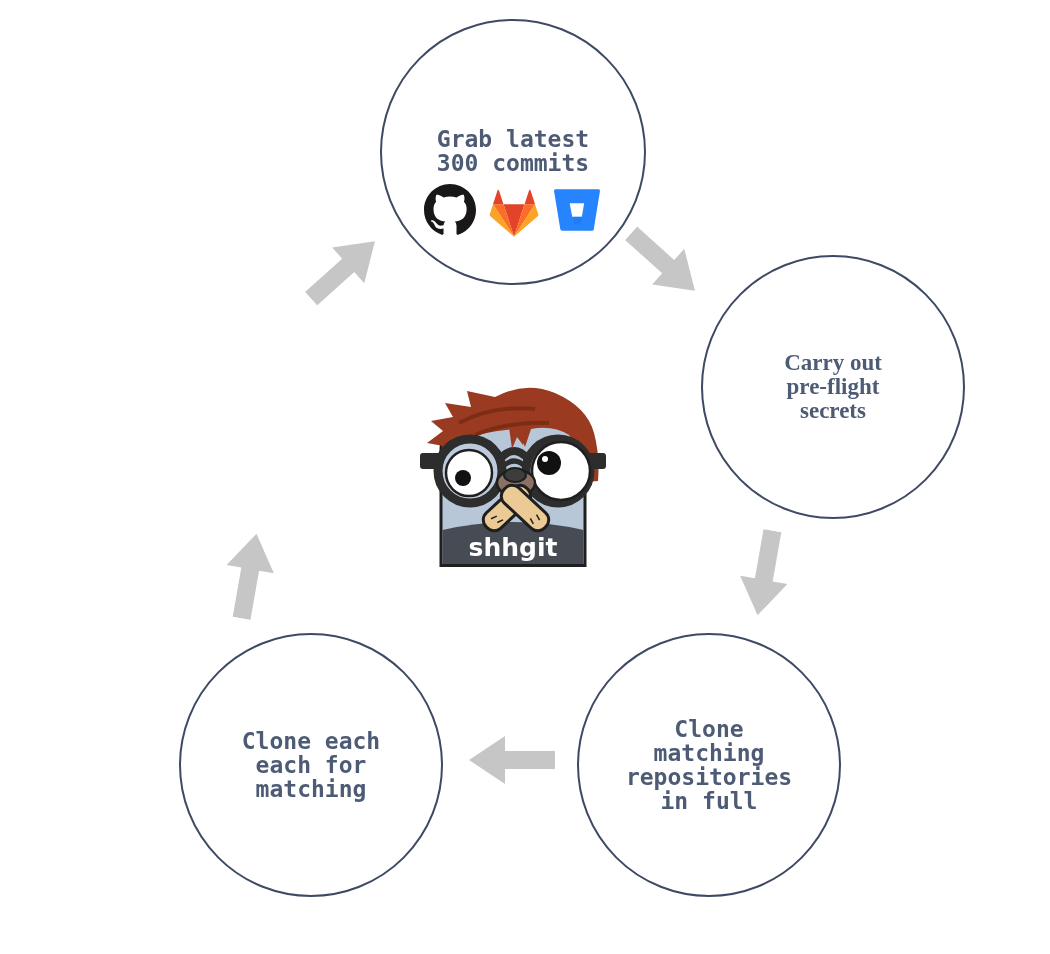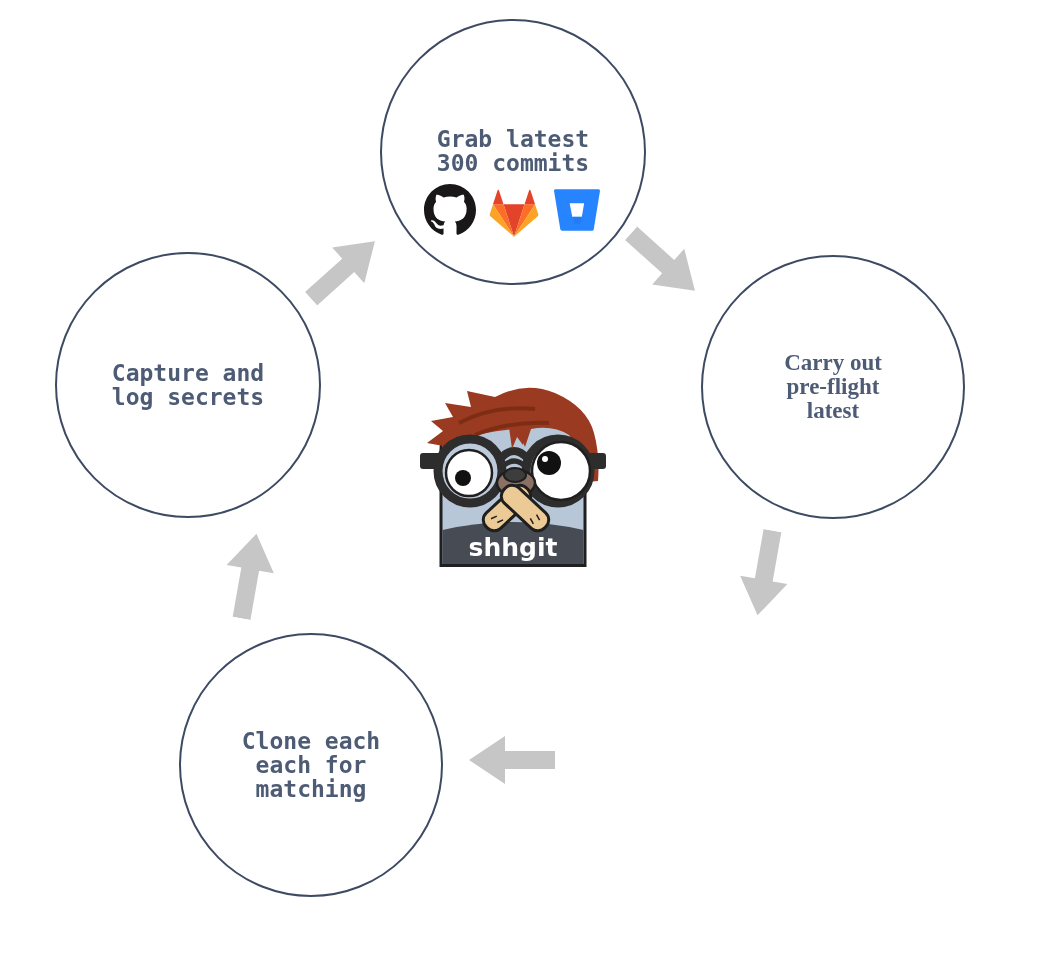--- a/index.html
+++ b/index.html
@@ -59,39 +59,41 @@
           <path fill="#1c6fe0" d="M14.52 15.53H9.93l.74 3.9h3.1z" opacity="0.35"></path>
         </svg>
       </div>
     </div>
   </div>
 
   <div class="step-circle" id="circle-pref">
     <div class="step-text">
       <span>Carry out</span>
       <span>pre-flight</span>
-      <span>latest</span>
+      <span>secrets</span>
     </div>
   </div>
 
+  <div class="step-circle" id="circle-clone">
+    <div class="step-text">
+      <span>Clone</span>
+      <span>matching</span>
+      <span>repositories</span>
+      <span>in full</span>
+    </div>
+  </div>
 
   <div class="step-circle" id="circle-search">
     <div class="step-text">
       <span>Clone each</span>
       <span>each for</span>
       <span>matching</span>
     </div>
   </div>
 
-  <div class="step-circle" id="circle-capture">
-    <div class="step-text">
-      <span>Capture and</span>
-      <span>log secrets</span>
-    </div>
-  </div>
 
   <svg class="flow-arrow" style="left:300px;top:246px;transform:rotate(-42deg);" viewBox="0 0 86 48">
       <polygon fill="#c6c6c6" points="0,15 50,15 50,0 86,24 50,48 50,33 0,33"></polygon>
     </svg>
   <svg class="flow-arrow" style="left:620px;top:238px;transform:rotate(42deg);" viewBox="0 0 86 48">
       <polygon fill="#c6c6c6" points="0,15 50,15 50,0 86,24 50,48 50,33 0,33"></polygon>
     </svg>
   <svg class="flow-arrow" style="left:722px;top:549px;transform:rotate(100deg);" viewBox="0 0 86 48">
       <polygon fill="#c6c6c6" points="0,15 50,15 50,0 86,24 50,48 50,33 0,33"></polygon>
     </svg>

